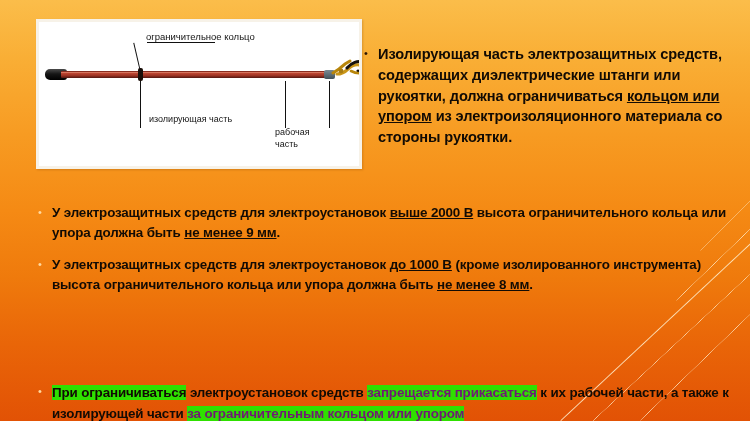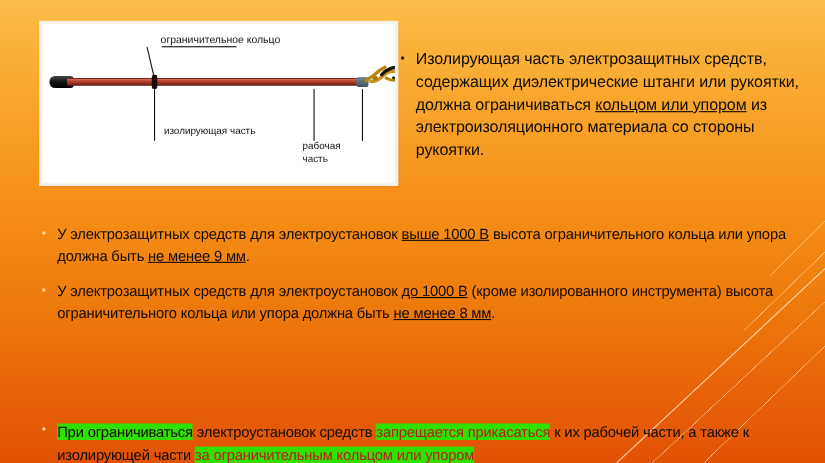--- a/index.html
+++ b/index.html
@@ -139,21 +139,21 @@
   }
   .bullet-dot {
     flex: 0 0 auto;
     width: 14px;
     font-size: 11px;
     line-height: 18px;
     text-align: left;
   }
   .bullet-text {
     flex: 1 1 auto;
-    font-weight: normal;
+    font-weight: bold;
     color: #120b04;
   }
 
   #bullet-main {
     left: 364px;
     top: 44px;
     width: 380px;
   }
   #bullet-main .bullet-dot { color: #2a1403; }
   #bullet-main .bullet-text {
@@ -189,21 +189,21 @@
   #bullet-prohibition .bullet-dot { color: #ffd9a0; }
   #bullet-prohibition .bullet-text {
     font-size: 13.4px;
     line-height: 21px;
     letter-spacing: -0.15px;
   }
 
   u { text-decoration: underline; text-underline-offset: 1px; }
 
   .hl-green { background: #2fe000; color: #120b04; }
-  .hl-green-red { background: #2fe000; color: #b91c1c; }
+  .hl-green-red { background: #2fe000; color: #701a75; }
 </style>
 </head>
 <body>
 
 <div id="slide">
 
   <div class="streaks">
     <div class="streak" style="left:560px; top:420px; width:290px; height:1.6px; transform: rotate(-43deg);"></div>
     <div class="streak" style="left:592px; top:421px; width:300px; height:1.4px; transform: rotate(-43deg);"></div>
     <div class="streak" style="left:640px; top:420px; width:250px; height:1.2px; transform: rotate(-44deg);"></div>
@@ -241,21 +241,21 @@
     </div>
   </div>
 
   <div class="bullet-row" id="bullet-main">
     <span class="bullet-dot">•</span>
     <span class="bullet-text"><span>Изолирующая часть электрозащитных средств, содержащих диэлектрические штанги или рукоятки, должна ограничиваться </span><u>кольцом или упором</u><span> из электроизоляционного материала со стороны рукоятки.</span></span>
   </div>
 
   <div class="bullet-row" id="bullet-above-1000">
     <span class="bullet-dot">•</span>
-    <span class="bullet-text"><span>У электрозащитных средств для электроустановок </span><u>выше 1000 В</u><span> высота ограничительного кольца или упора должна быть </span><u>не менее 9 мм</u><span>.</span></span>
+    <span class="bullet-text"><span>У электрозащитных средств для электроустановок </span><u>выше 2000 В</u><span> высота ограничительного кольца или упора должна быть </span><u>не менее 9 мм</u><span>.</span></span>
   </div>
 
   <div class="bullet-row" id="bullet-under-1000">
     <span class="bullet-dot">•</span>
     <span class="bullet-text"><span>У электрозащитных средств для электроустановок </span><u>до 1000 В</u><span> (кроме изолированного инструмента) высота ограничительного кольца или упора должна быть </span><u>не менее 8 мм</u><span>.</span></span>
   </div>
 
   <div class="bullet-row" id="bullet-prohibition">
     <span class="bullet-dot">•</span>
     <span class="bullet-text"><span class="hl-green">При ограничиваться</span><span> электроустановок средств </span><span class="hl-green-red">запрещается прикасаться</span><span> к их рабочей части, а также к изолирующей части </span><span class="hl-green-red">за ограничительным кольцом или упором</span></span>

